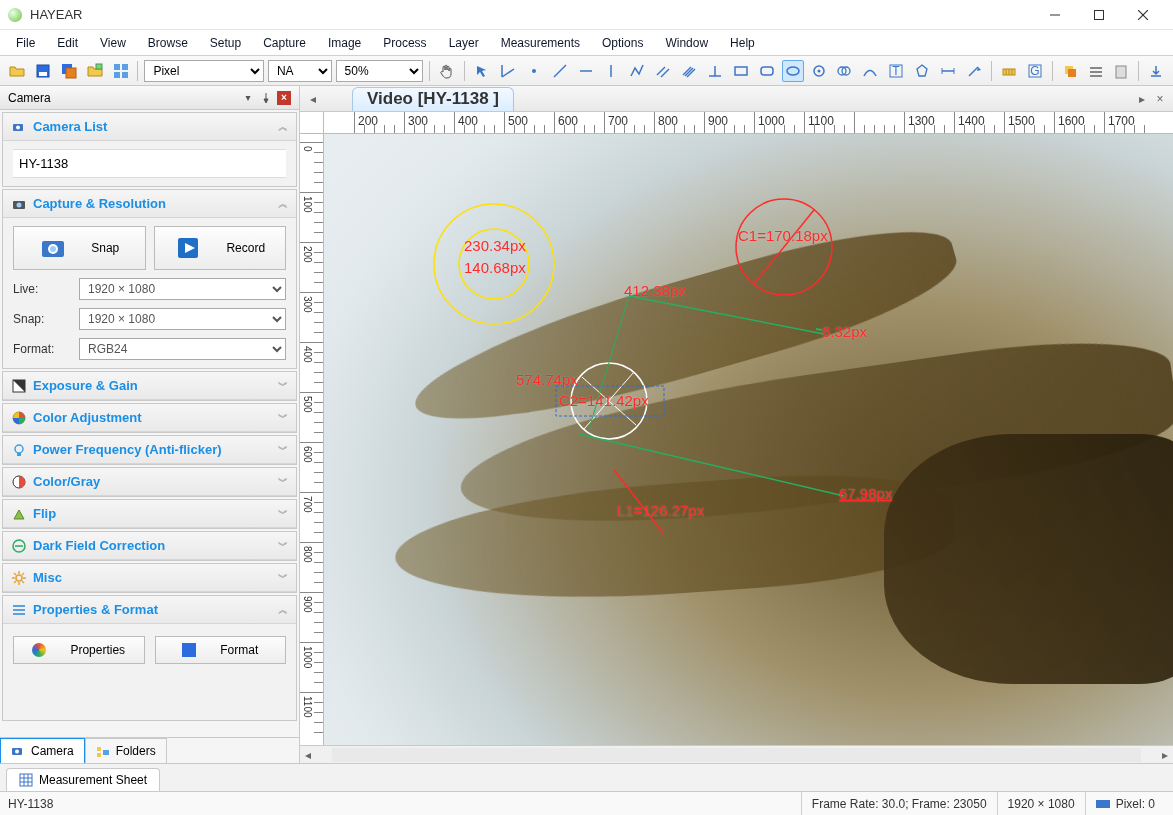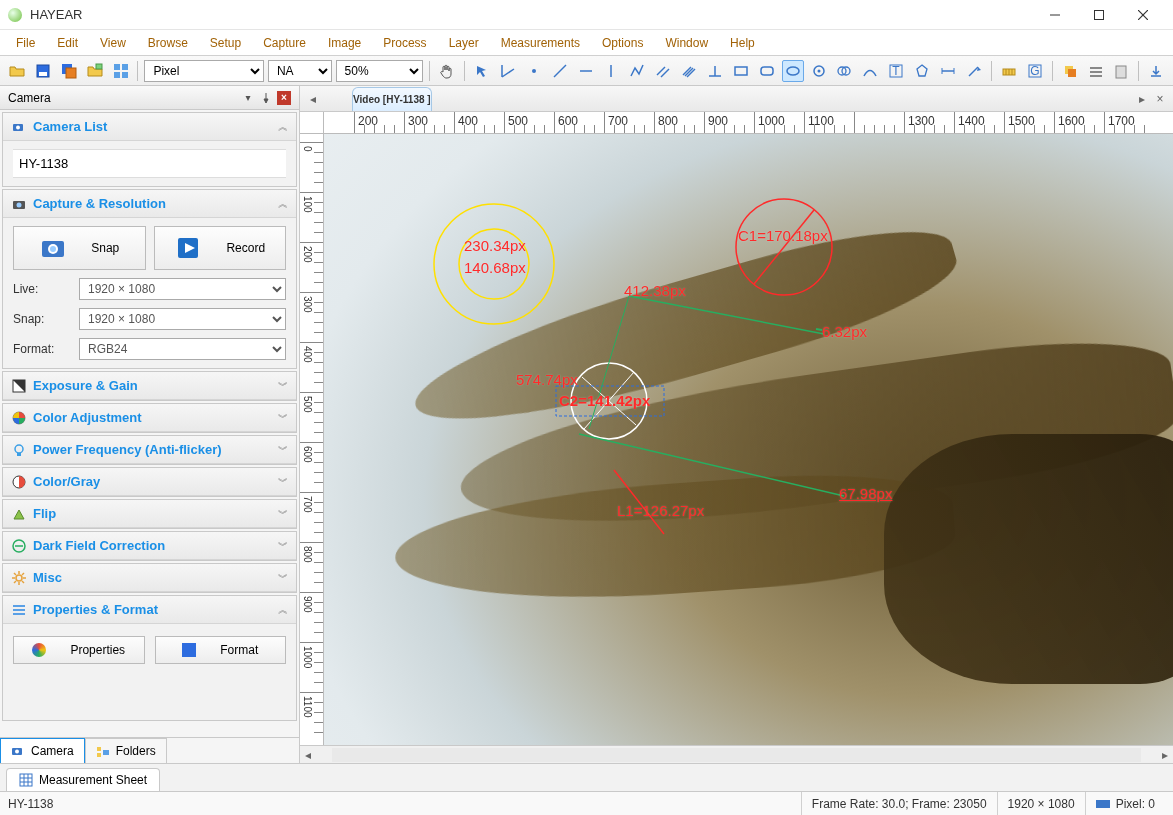--- a/index.html
+++ b/index.html
@@ -7,21 +7,21 @@
 
 
 .titlebar { height: 30px; display: flex; align-items: center; padding: 0 8px; background: #fff; border-bottom: 1px solid #e5e5e5; }
 .titlebar .app-icon { width: 14px; height: 14px; border-radius: 50%; background: radial-gradient(circle at 35% 35%, #e8ffe8, #6fbf3f); margin-right: 8px; }
 .titlebar .title { flex: 1; font-size: 13px; color: #333; }
 .win-btns { display: flex; gap: 0; }
 .win-btns .btn { width: 44px; height: 28px; display: flex; align-items: center; justify-content: center; color: #333; }
 
 
 .menubar { height: 26px; display: flex; align-items: center; padding: 0 6px; gap: 2px; border-bottom: 1px solid #d0d0d0; background: #fff; }
-.menubar .m { padding: 4px 10px; color: #a16207; border-radius: 2px; cursor: default; }
+.menubar .m { padding: 4px 10px; color: #0f172a; border-radius: 2px; cursor: default; }
 
 
 .toolbar { height: 30px; display: flex; align-items: center; padding: 2px 6px; gap: 4px; border-bottom: 1px solid #c9c9c9; background: linear-gradient(#f9f9f9,#efefef); }
 .tb-btn { width: 22px; height: 22px; display: flex; align-items: center; justify-content: center; border-radius: 2px; }
 .tb-sep { width: 1px; height: 20px; background: #c0c0c0; margin: 0 2px; }
 .tb-select { height: 22px; border: 1px solid #aaa; background: #fff; font-size: 12px; padding: 0 4px; }
 .tb-select.unit { width: 120px; }
 .tb-select.na { width: 64px; }
 .tb-select.zoom { width: 88px; }
 .tb-btn.active { background: #cde8ff; border: 1px solid #6aa9e9; }
@@ -55,21 +55,21 @@
 
 .side-tabs { height: 26px; display:flex; border-top:1px solid #c9c9c9; }
 .side-tabs .tab { padding: 4px 10px; display:flex; align-items:center; gap:6px; border:1px solid #c9c9c9; border-bottom:none; background: #f6f6f6; }
 .side-tabs .tab.active { background:#fff; border-color:#1a8fe6; }
 .side-tabs .tab .ticon { width:14px; height:14px; }
 
 
 .content { flex: 1; display:flex; flex-direction:column; background:#eee; min-width:0; }
 .tabstrip { height: 26px; display:flex; align-items:center; background: linear-gradient(#f7f7f7,#e9e9e9); border-bottom:1px solid #c9c9c9; padding: 0 4px; }
 .tabstrip .navbtn { width:18px; height:18px; display:flex; align-items:center; justify-content:center; color:#666; }
-.tabstrip .file-tab { margin-left: 30px; height: 24px; padding: 2px 0; border:1px solid #a6c8e6; border-bottom:none; border-top-left-radius:6px; border-top-right-radius:6px; background:linear-gradient(#f3f9ff,#dbedff); font-weight:bold; color:#333; font-size:10px; display:flex; align-items:center;}
+.tabstrip .file-tab { margin-left: 30px; height: 24px; padding: 2px 14px; border:1px solid #a6c8e6; border-bottom:none; border-top-left-radius:6px; border-top-right-radius:6px; background:linear-gradient(#f3f9ff,#dbedff); font-weight:bold; color:#333; font-size:17px; display:flex; align-items:center;}
 .tabstrip .spacer { flex:1; }
 
 .canvas-wrap { flex:1; display:flex; min-height:0; }
 .ruler-corner { width:24px; height:22px; background:#fff; border-right:1px solid #bbb; border-bottom:1px solid #bbb;}
 .ruler-top { height:22px; flex:1; background:#fff; border-bottom:1px solid #bbb; position:relative; overflow:hidden; font-size:10px; }
 .ruler-left { width:24px; background:#fff; border-right:1px solid #bbb; position:relative; overflow:hidden; font-size:10px;}
 .ruler-tick-h { position:absolute; top:0; height:100%; border-left:1px solid #888; }
 .ruler-lab-h { position:absolute; top:2px; transform:translateX(4px); color:#333; }
 .ruler-tick-v { position:absolute; left:0; width:100%; border-top:1px solid #888; }
 .ruler-lab-v { position:absolute; left:2px; transform: translateY(4px) rotate(0); writing-mode: vertical-rl; color:#333; font-size:10px;}
@@ -779,21 +779,21 @@
 
             <line x1="492" y1="195" x2="498" y2="196" stroke="#27ae60" stroke-width="2"></line>
 
             <line x1="290" y1="336" x2="340" y2="400" stroke="#ff2a2a" stroke-width="1.5"></line>
           </svg>
           <div class="overlay-text" style="left:140px; top:103px;">230.34px</div>
           <div class="overlay-text" style="left:140px; top:125px;">140.68px</div>
           <div class="overlay-text" style="left:300px; top:148px;">412.38px</div>
           <div class="overlay-text" style="left:414px; top:93px;">C1=170.18px</div>
           <div class="overlay-text" style="left:192px; top:237px;">574.74px</div>
-          <div class="overlay-text" style="left:235px; top:258px;font-weight:bold;">C2=141.42px</div>
+          <div class="overlay-text" style="left:235px; top:258px;">C2=141.42px</div>
           <div class="overlay-text" style="left:498px; top:189px;">6.32px</div>
           <div class="overlay-text" style="left:515px; top:351px;text-decoration:underline;">67.98px</div>
           <div class="overlay-text" style="left:293px; top:368px;">L1=126.27px</div>
         </div>
       </div>
     </div>
 
     <div class="scroll-h">
       <span style="width:16px;text-align:center;color:#666;">◂</span>
       <div class="track"></div>

